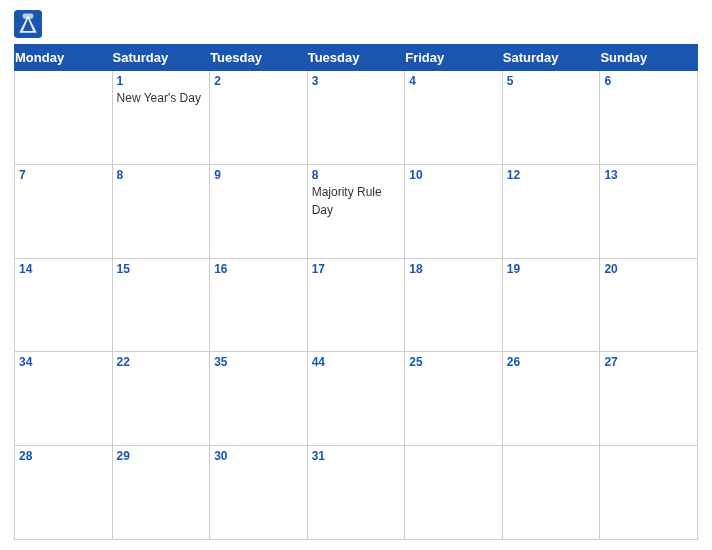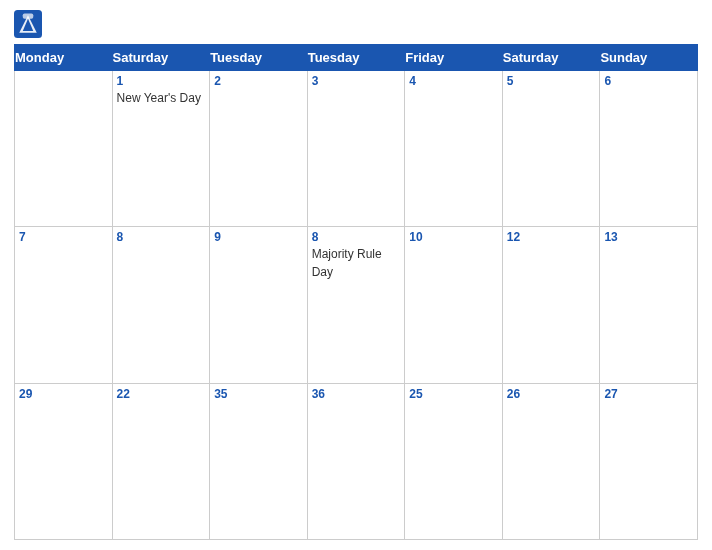--- a/index.html
+++ b/index.html
@@ -163,36 +163,76 @@
           </td>
           <td>
             <span class="day-number">12</span>
           </td>
           <td>
             <span class="day-number">13</span>
           </td>
         </tr>
         <tr>
           <td>
+            <span class="day-number">14</span>
+          </td>
+          <td>
+            <span class="day-number">15</span>
+          </td>
+          <td>
+            <span class="day-number">16</span>
+          </td>
+          <td>
+            <span class="day-number">17</span>
+          </td>
+          <td>
+            <span class="day-number">18</span>
+          </td>
+          <td>
+            <span class="day-number">19</span>
+          </td>
+          <td>
+            <span class="day-number">20</span>
+          </td>
+        </tr>
+        <tr>
+          <td>
+            <span class="day-number">34</span>
+          </td>
+          <td>
+            <span class="day-number">22</span>
+          </td>
+          <td>
+            <span class="day-number">35</span>
+          </td>
+          <td>
+            <span class="day-number">44</span>
+          </td>
+          <td>
+            <span class="day-number">25</span>
+          </td>
+          <td>
+            <span class="day-number">26</span>
+          </td>
+          <td>
+            <span class="day-number">27</span>
+          </td>
+        </tr>
+        <tr>
+          <td>
+            <span class="day-number">28</span>
+          </td>
+          <td>
             <span class="day-number">29</span>
           </td>
           <td>
-            <span class="day-number">22</span>
-          </td>
-          <td>
-            <span class="day-number">35</span>
-          </td>
-          <td>
-            <span class="day-number">36</span>
-          </td>
-          <td>
-            <span class="day-number">25</span>
-          </td>
-          <td>
-            <span class="day-number">26</span>
-          </td>
-          <td>
-            <span class="day-number">27</span>
-          </td>
+            <span class="day-number">30</span>
+          </td>
+          <td>
+            <span class="day-number">31</span>
+          </td>
+          <td></td>
+          <td></td>
+          <td></td>
         </tr>
       </tbody>
   </table>
 </div>
 
 </body></html>

